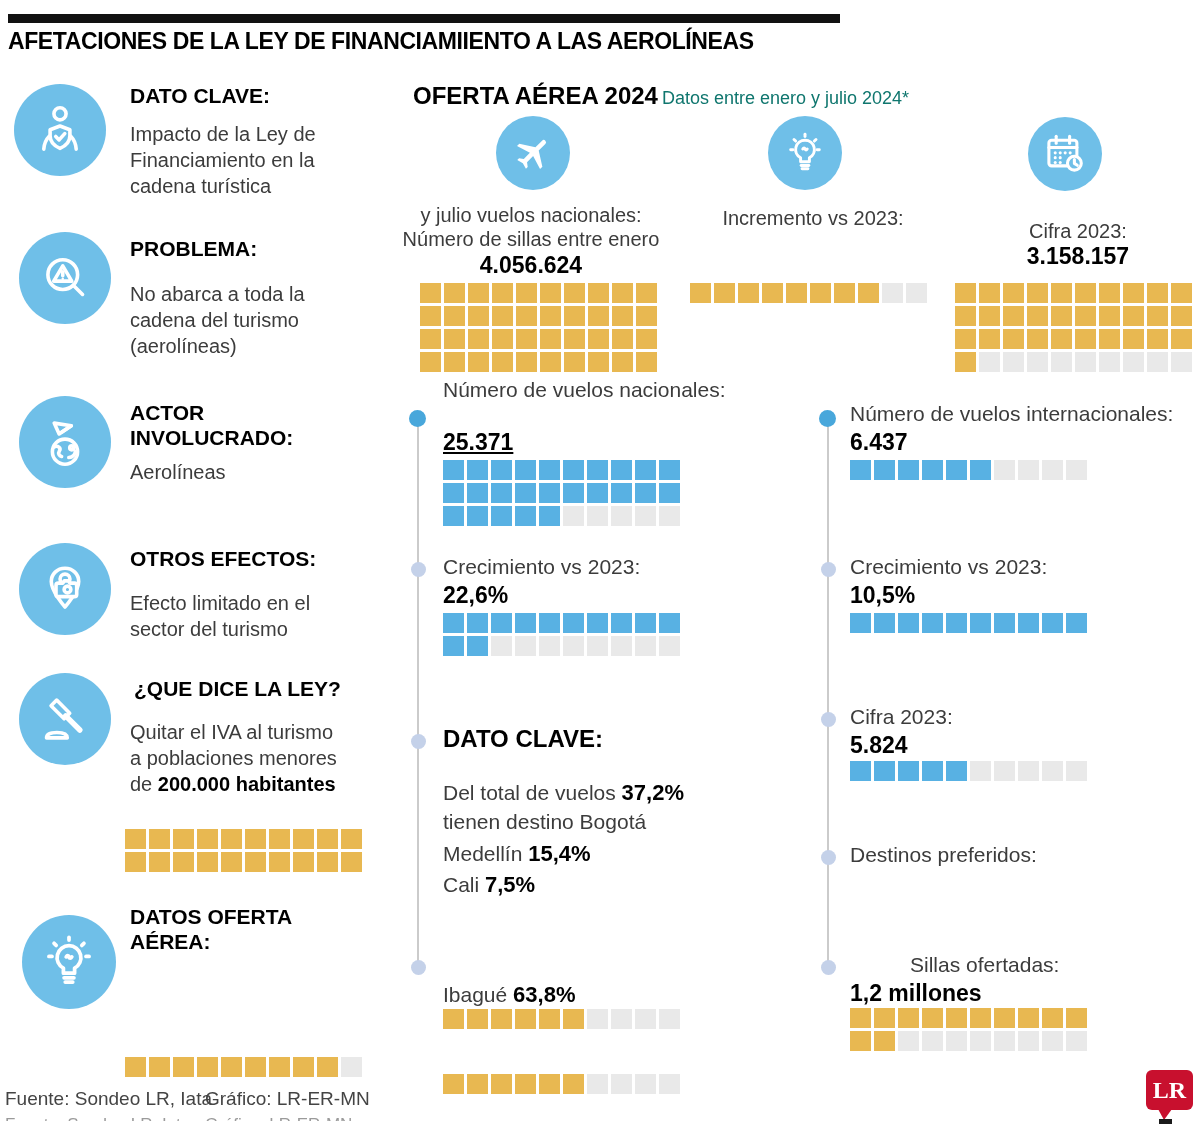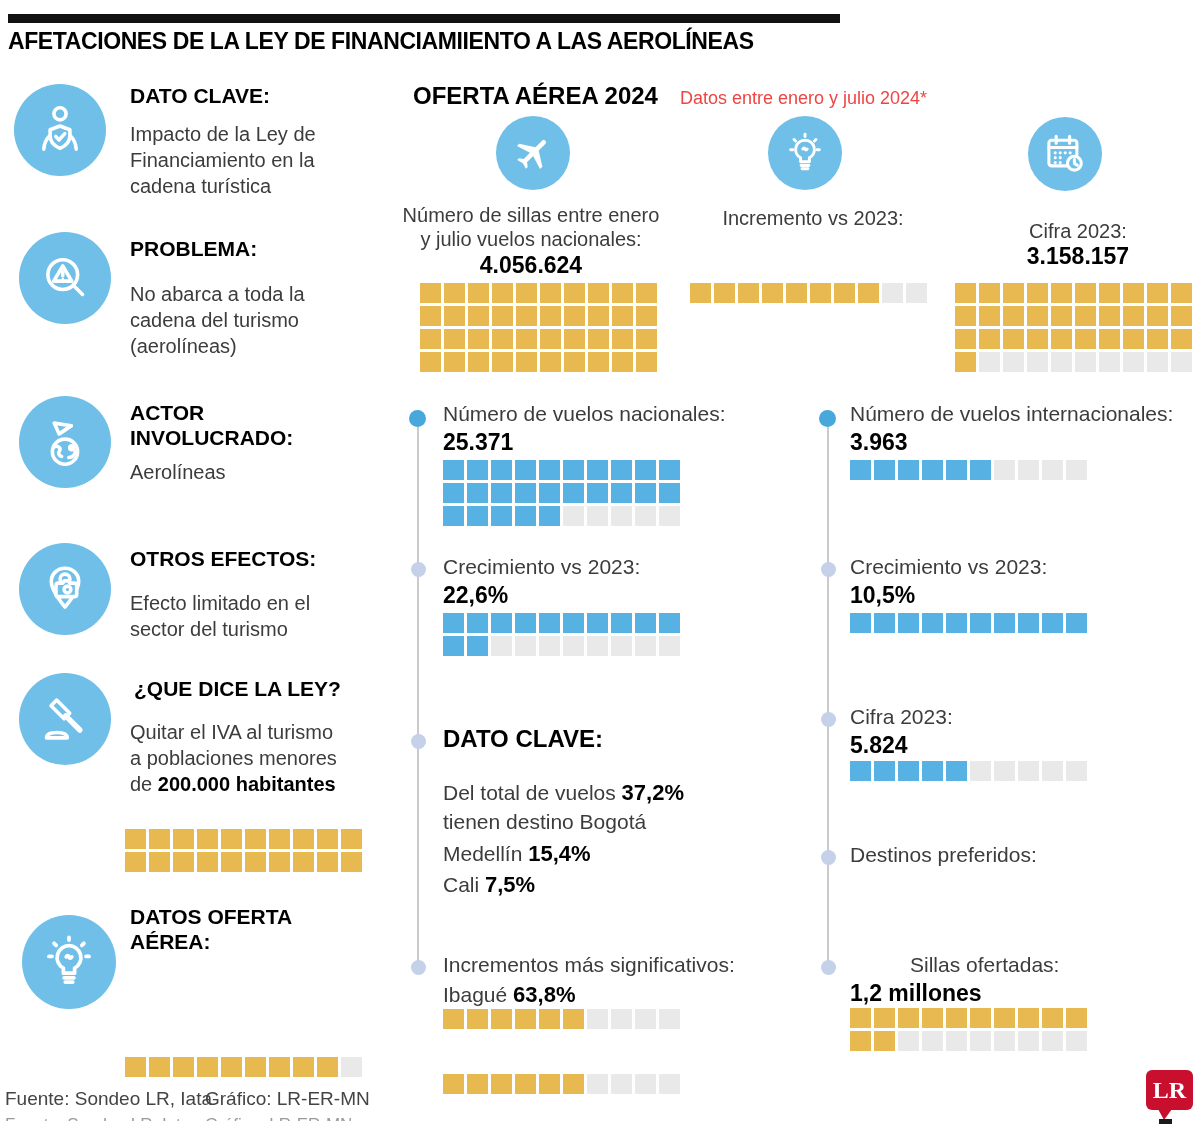--- a/index.html
+++ b/index.html
@@ -9,21 +9,21 @@
     overflow:hidden; font-family:"Liberation Sans", sans-serif; color:#111;
   }
   .abs { position:absolute; }
   .topbar { background:var(--bar-black); height:9px; }
   .main-title { font-size:23px; font-weight:bold; letter-spacing:-0.4px; color:#000; white-space:nowrap; }
   .icon-circle { border-radius:50%; background:var(--icon-blue); display:flex; align-items:center; justify-content:center; }
   .side-head { font-size:21px; font-weight:bold; color:#000; line-height:1.18; }
   .side-body { font-size:20px; color:#3C3C3C; line-height:1.3; }
   .bold-inline { font-weight:bold; color:#000; }
   .of-head { font-size:24px; font-weight:bold; color:#000; }
-  .of-sub { font-size:18px; color:#ef4444; margin-left:22px; }
+  .of-sub { font-size:18px; color:#0f766e; margin-left:4px; }
   .stat-label { font-size:20px; color:#3C3C3C; text-align:center; line-height:1.22; }
   .stat-val { font-size:23px; font-weight:bold; color:#000; text-align:center; }
   .lbl { font-size:21px; color:#3C3C3C; line-height:1.3; }
   .val { font-size:23px; font-weight:bold; color:#000; }
   .big-pct { font-size:22px; font-weight:bold; color:#000; }
   .key-head { font-size:24px; font-weight:bold; color:#000; }
   .waffle { display:grid; gap:3px; }
   .waffle .sq { width:21px; height:20px; }
   .bullet { border-radius:50%; }
   .bullet.solid { background:var(--bullet-solid); }
@@ -160,22 +160,22 @@
   <div class="abs" style="left:413px; top:82px;">
     <span class="of-head">OFERTA AÉREA 2024</span><span class="of-sub">Datos entre enero y julio 2024*</span>
   </div>
 
   <div class="abs icon-circle" style="left:496px; top:116px; width:74px; height:74px;">
     <svg width="46" height="46" viewBox="0 0 24 24">
       <path fill="#fff" transform="rotate(45 12 12)" d="M20.5 15.3v-1.7l-7.3-4.6V4.1a1.2 1.2 0 1 0-2.4 0V9L3.5 13.6v1.7l7.3-2.2v4.5l-2 1.5v1.3l3.2-.9 3.2.9v-1.3l-2-1.5v-4.5z"></path>
     </svg>
   </div>
   <div class="abs stat-label" style="left:400px; top:203px; width:262px;">
+    <div>y julio vuelos nacionales:</div>
     <div>Número de sillas entre enero</div>
-    <div>y julio vuelos nacionales:</div>
   </div>
   <div class="abs stat-val" style="left:400px; top:252px; width:262px;">4.056.624</div>
   <div class="abs waffle" style="left: 420px; top: 283px; grid-template-columns: repeat(10, 21px);">
       <div class="sq" style="background: rgb(232, 184, 81);"></div>
       <div class="sq" style="background: rgb(232, 184, 81);"></div>
       <div class="sq" style="background: rgb(232, 184, 81);"></div>
       <div class="sq" style="background: rgb(232, 184, 81);"></div>
       <div class="sq" style="background: rgb(232, 184, 81);"></div>
       <div class="sq" style="background: rgb(232, 184, 81);"></div>
       <div class="sq" style="background: rgb(232, 184, 81);"></div>
@@ -303,22 +303,22 @@
       <div class="sq" style="background: rgb(233, 233, 233);"></div>
       <div class="sq" style="background: rgb(233, 233, 233);"></div>
       <div class="sq" style="background: rgb(233, 233, 233);"></div>
       <div class="sq" style="background: rgb(233, 233, 233);"></div>
       <div class="sq" style="background: rgb(233, 233, 233);"></div>
       <div class="sq" style="background: rgb(233, 233, 233);"></div>
     </div>
 
   <div class="abs tl-line" style="left:417px; top:419px; height:550px;"></div>
   <div class="abs bullet solid" style="left:409px; top:410px; width:17px; height:17px;"></div>
-  <div class="abs lbl" style="left:443px; top:400px; width:340px;">Número de vuelos nacionales:</div>
-  <div class="abs val" style="left:443px; top:429px;">25.371</div>
+  <div class="abs lbl" style="left:443px; top:376px; width:340px;">Número de vuelos nacionales:</div>
+  <div class="abs val" style="left:443px; top:429px;text-decoration:underline;">25.371</div>
   <div class="abs waffle" style="left: 443px; top: 460px; grid-template-columns: repeat(10, 21px);">
       <div class="sq" style="background: rgb(88, 177, 227);"></div>
       <div class="sq" style="background: rgb(88, 177, 227);"></div>
       <div class="sq" style="background: rgb(88, 177, 227);"></div>
       <div class="sq" style="background: rgb(88, 177, 227);"></div>
       <div class="sq" style="background: rgb(88, 177, 227);"></div>
       <div class="sq" style="background: rgb(88, 177, 227);"></div>
       <div class="sq" style="background: rgb(88, 177, 227);"></div>
       <div class="sq" style="background: rgb(88, 177, 227);"></div>
       <div class="sq" style="background: rgb(88, 177, 227);"></div>
@@ -377,21 +377,20 @@
     <span>Del total de vuelos </span><span class="big-pct">37,2%</span><span> tienen destino Bogotá</span>
   </div>
   <div class="abs lbl" style="left:443px; top:840px; width:300px;">
     <span>Medellín </span><span class="big-pct">15,4%</span>
   </div>
   <div class="abs lbl" style="left:443px; top:871px; width:300px;">
     <span>Cali </span><span class="big-pct">7,5%</span>
   </div>
 
   <div class="abs bullet light" style="left:411px; top:960px; width:15px; height:15px;"></div>
-  <div class="abs lbl" style="left:443px; top:951px; width:340px;">Incrementos más significativos:</div>
   <div class="abs lbl" style="left:443px; top:981px; width:300px;">
     <span>Ibagué </span><span class="big-pct">63,8%</span>
   </div>
   <div class="abs waffle" style="left: 443px; top: 1009px; grid-template-columns: repeat(10, 21px);">
       <div class="sq" style="background: rgb(232, 184, 81);"></div>
       <div class="sq" style="background: rgb(232, 184, 81);"></div>
       <div class="sq" style="background: rgb(232, 184, 81);"></div>
       <div class="sq" style="background: rgb(232, 184, 81);"></div>
       <div class="sq" style="background: rgb(232, 184, 81);"></div>
       <div class="sq" style="background: rgb(232, 184, 81);"></div>
@@ -409,21 +408,21 @@
       <div class="sq" style="background: rgb(232, 184, 81);"></div>
       <div class="sq" style="background: rgb(233, 233, 233);"></div>
       <div class="sq" style="background: rgb(233, 233, 233);"></div>
       <div class="sq" style="background: rgb(233, 233, 233);"></div>
       <div class="sq" style="background: rgb(233, 233, 233);"></div>
     </div>
 
   <div class="abs tl-line" style="left:827px; top:419px; height:550px;"></div>
   <div class="abs bullet solid" style="left:819px; top:410px; width:17px; height:17px;"></div>
   <div class="abs lbl" style="left:850px; top:400px; width:345px;">Número de vuelos internacionales:</div>
-  <div class="abs val" style="left:850px; top:429px;">3.963</div>
+  <div class="abs val" style="left:850px; top:429px;">6.437</div>
   <div class="abs waffle" style="left: 850px; top: 460px; grid-template-columns: repeat(10, 21px);">
       <div class="sq" style="background: rgb(88, 177, 227);"></div>
       <div class="sq" style="background: rgb(88, 177, 227);"></div>
       <div class="sq" style="background: rgb(88, 177, 227);"></div>
       <div class="sq" style="background: rgb(88, 177, 227);"></div>
       <div class="sq" style="background: rgb(88, 177, 227);"></div>
       <div class="sq" style="background: rgb(88, 177, 227);"></div>
       <div class="sq" style="background: rgb(233, 233, 233);"></div>
       <div class="sq" style="background: rgb(233, 233, 233);"></div>
       <div class="sq" style="background: rgb(233, 233, 233);"></div>

